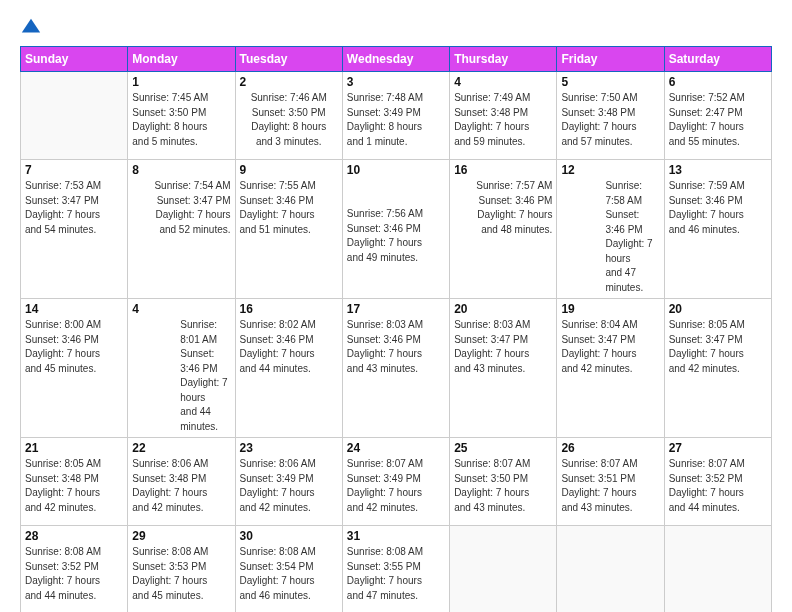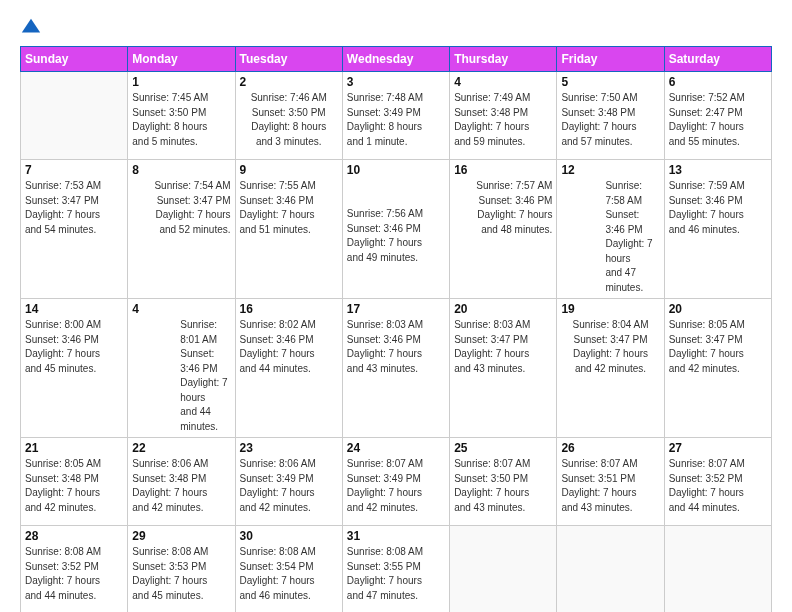--- a/index.html
+++ b/index.html
@@ -257,21 +257,21 @@
           </td>
           <td>
             <span class="day-number">20</span>
             <div class="day-info" style="white-space: pre-line;">Sunrise: 8:03 AM
 Sunset: 3:47 PM
 Daylight: 7 hours
 and 43 minutes.</div>
           </td>
           <td>
             <span class="day-number">19</span>
-            <div class="day-info" style="white-space: pre-line; text-align: center;">Sunrise: 8:04 AM
+            <div class="day-info" style="white-space: pre-line;">Sunrise: 8:04 AM
 Sunset: 3:47 PM
 Daylight: 7 hours
 and 42 minutes.</div>
           </td>
           <td>
             <span class="day-number">20</span>
             <div class="day-info" style="white-space: pre-line;">Sunrise: 8:05 AM
 Sunset: 3:47 PM
 Daylight: 7 hours
 and 42 minutes.</div>

